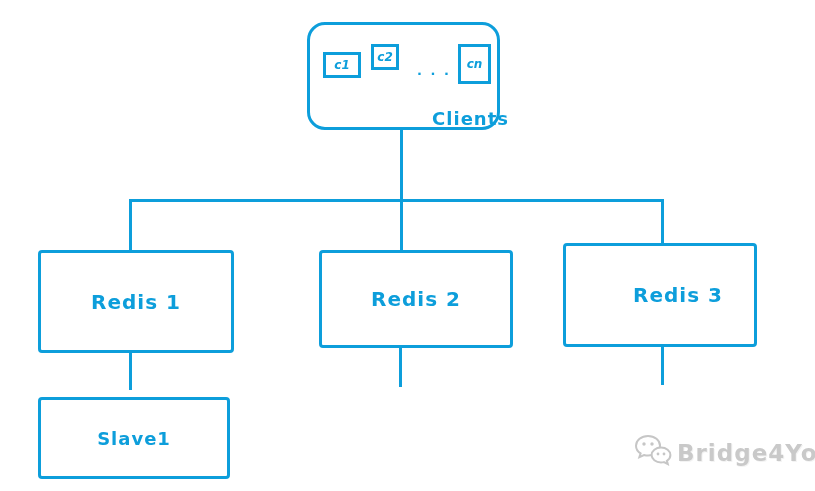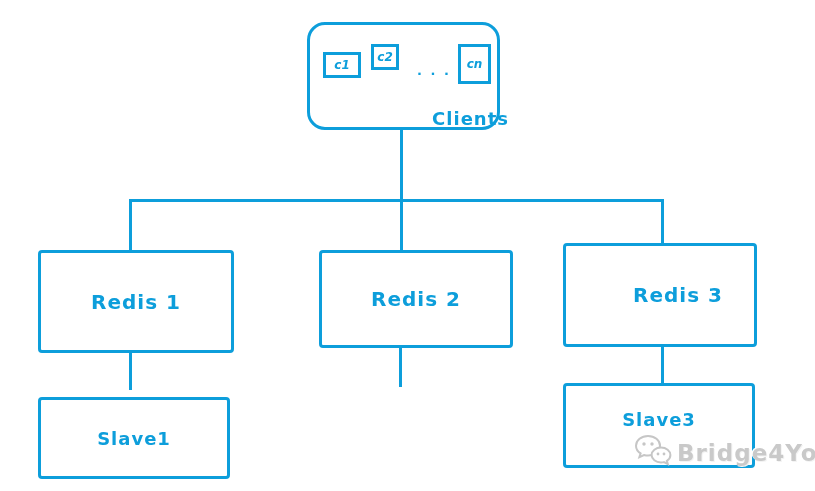--- a/index.html
+++ b/index.html
@@ -115,23 +115,20 @@
   <div class="box" style="left:303px;top:250px;width:194px;height:98px;margin-left:16px;">
     <span class="node-label redis-label">Redis 2</span>
   </div>
   <div class="box" style="left:563px;top:243px;width:194px;height:104px;padding-left:36px;">
     <span class="node-label redis-label">Redis 3</span>
   </div>
 
   <div class="box" style="left:38px;top:388px;width:192px;height:82px;margin-top:9px;">
     <span class="node-label slave-label">Slave1</span>
   </div>
-  <div class="box" style="left:563px;top:383px;width:192px;height:85px;">
-    <span class="node-label slave-label" style="position:relative;top:-6px;">Slave3</span>
-  </div>
 
   <div class="watermark">
     <span>
       <svg width="38" height="34" viewBox="0 0 38 34">
         <g fill="#ffffff" stroke="#c6c6c6" stroke-width="2">
           <path d="M14 2 C7.4 2 2 6.3 2 11.7 c0 3.1 1.8 5.9 4.6 7.7 L5.4 23.2 l4.6 -2.2 c1.3 0.35 2.6 0.55 4 0.55 6.6 0 12 -4.3 12 -9.8 S20.6 2 14 2 Z"></path>
           <path d="M27 13.5 c-5.2 0 -9.4 3.3 -9.4 7.5 0 4.2 4.2 7.5 9.4 7.5 1 0 2 -0.14 2.9 -0.4 l3.9 1.9 -0.9 -3.1 c2.2 -1.4 3.5 -3.6 3.5 -5.9 0 -4.2 -4.2 -7.5 -9.4 -7.5 Z"></path>
         </g>
         <g fill="#c6c6c6">
           <circle cx="10" cy="10" r="1.7"></circle>

